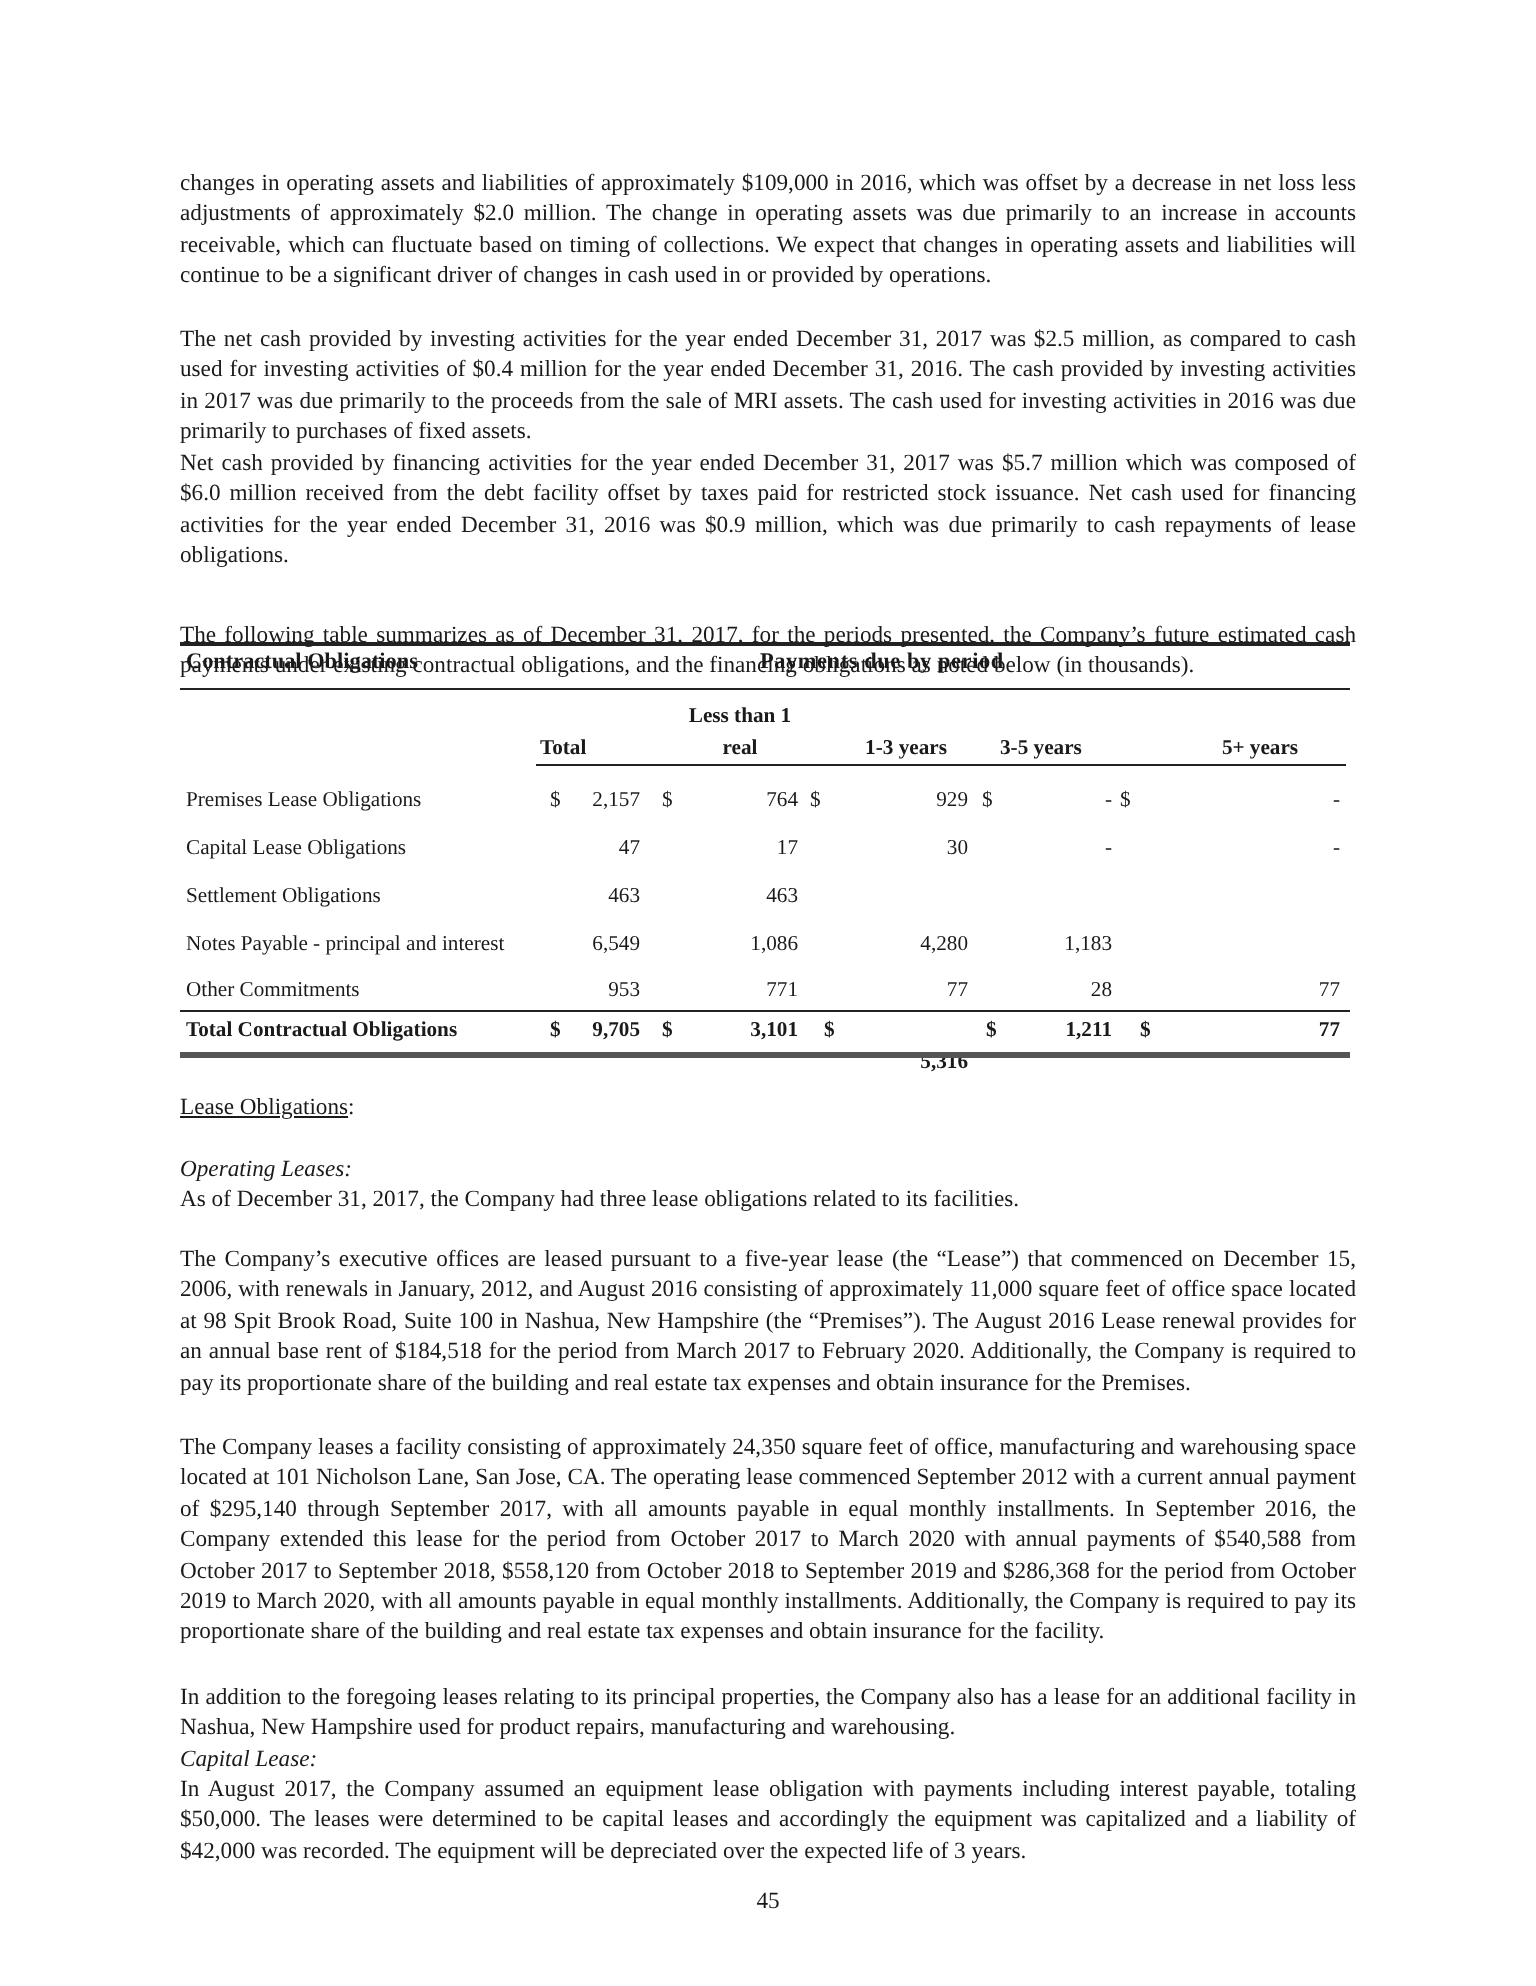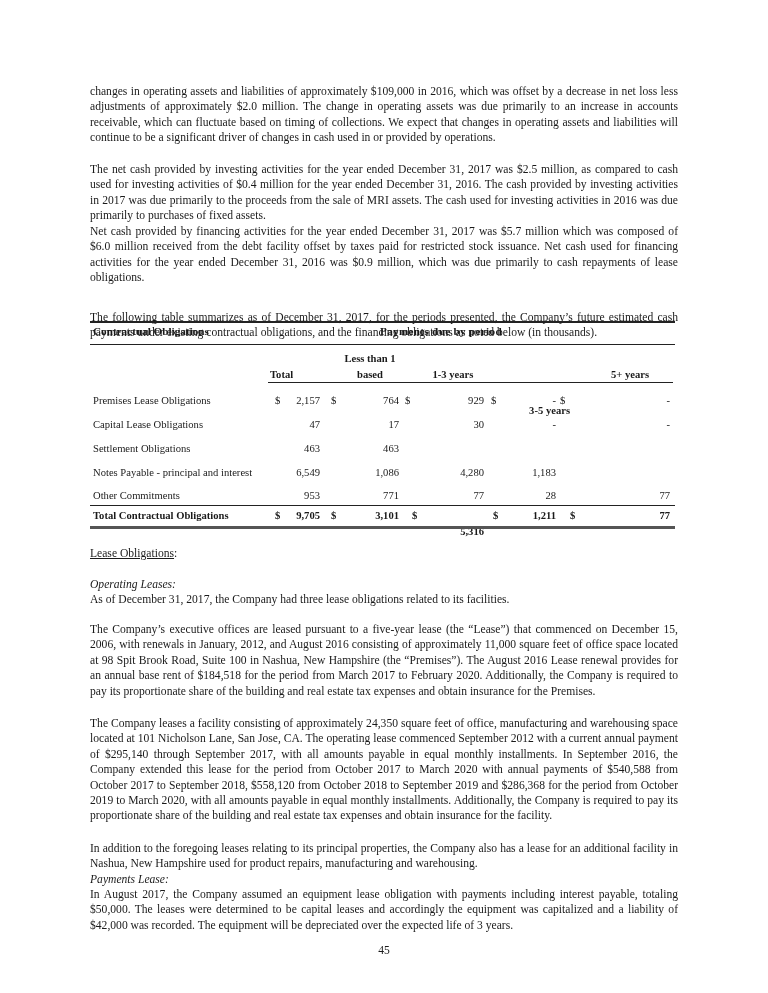--- a/index.html
+++ b/index.html
@@ -25,23 +25,23 @@
 <p class="p" style="top:284px;margin-top:26px;">The following table summarizes as of December 31, 2017, for the periods presented, the Company’s future estimated cash payments under existing contractual obligations, and the financing obligations as noted below (in thousands).</p>
 
 <div>
   <div class="rule" style="top:321px; width:585px; height:2px;"></div>
   <div class="cell hdr" style="left:93px; top:325px;">Contractual Obligations</div>
   <div class="cell hdr" style="left:380px; top:325px; letter-spacing:0.3px;">Payments due by period</div>
   <div class="rule" style="top:344px; width:585px; height:1px;"></div>
 
   <div class="cell bold" style="left:340px; top:353px; width:60px; text-align:center;">Less than 1</div>
   <div class="cell bold" style="left:270px; top:369px; width:60px; ">Total</div>
-  <div class="cell bold" style="left:340px; top:369px; width:60px; text-align:center;">based</div>
+  <div class="cell bold" style="left:340px; top:369px; width:60px; text-align:center;">real</div>
   <div class="cell bold" style="left:418px; top:369px; width:70px; text-align:center;">1-3 years</div>
-  <div class="cell bold" style="left:500px; top:369px; width:70px; text-align:right;margin-top:36px;">3-5 years</div>
+  <div class="cell bold" style="left:500px; top:369px; width:70px; text-align:left;">3-5 years</div>
   <div class="cell bold" style="left:595px; top:369px; width:70px; text-align:center;">5+ years</div>
   <div class="rule" style="top:382px; left:268px; width:405px; height:1px;"></div>
 
   <div>
     <div class="cell" style="left:93px; top:395px;">Premises Lease Obligations</div>
     <div class="cell" style="left:275px; top:395px;">$</div>
     <div class="cell r" style="left:268px; width:52px; top:395px;">2,157</div>
     <div class="cell" style="left:331px; top:395px;">$</div>
     <div class="cell r" style="left:340px; width:59px; top:395px;">764</div>
     <div class="cell" style="left:405px; top:395px;">$</div>
@@ -105,16 +105,16 @@
 
 <p class="p" style="top:546px;"><span class="u">Lease Obligations</span><span>:</span></p>
 
 <p class="p i" style="top:577px;">Operating Leases:</p>
 <p class="p" style="top:592px;">As of December 31, 2017, the Company had three lease obligations related to its facilities.</p>
 
 <p class="p" style="top:622px;">The Company’s executive offices are leased pursuant to a five-year lease (the “Lease”) that commenced on December 15, 2006, with renewals in January, 2012, and August 2016 consisting of approximately 11,000 square feet of office space located at 98 Spit Brook Road, Suite 100 in Nashua, New Hampshire (the “Premises”). The August 2016 Lease renewal provides for an annual base rent of $184,518 for the period from March 2017 to February 2020. Additionally, the Company is required to pay its proportionate share of the building and real estate tax expenses and obtain insurance for the Premises.</p>
 <p class="p" style="top:716px;">The Company leases a facility consisting of approximately 24,350 square feet of office, manufacturing and warehousing space located at 101 Nicholson Lane, San Jose, CA. The operating lease commenced September 2012 with a current annual payment of $295,140 through September 2017, with all amounts payable in equal monthly installments. In September 2016, the Company extended this lease for the period from October 2017 to March 2020 with annual payments of $540,588 from October 2017 to September 2018, $558,120 from October 2018 to September 2019 and $286,368 for the period from October 2019 to March 2020, with all amounts payable in equal monthly installments. Additionally, the Company is required to pay its proportionate share of the building and real estate tax expenses and obtain insurance for the facility.</p>
 <p class="p" style="top:841px;">In addition to the foregoing leases relating to its principal properties, the Company also has a lease for an additional facility in Nashua, New Hampshire used for product repairs, manufacturing and warehousing.</p>
 
-<p class="p i" style="top:872px;">Payments Lease:</p>
+<p class="p i" style="top:872px;">Capital Lease:</p>
 <p class="p" style="top:887px;">In August 2017, the Company assumed an equipment lease obligation with payments including interest payable, totaling $50,000. The leases were determined to be capital leases and accordingly the equipment was capitalized and a liability of $42,000 was recorded. The equipment will be depreciated over the expected life of 3 years.</p>
 
 <div class="pagenum">45</div>
 
 </body></html>

